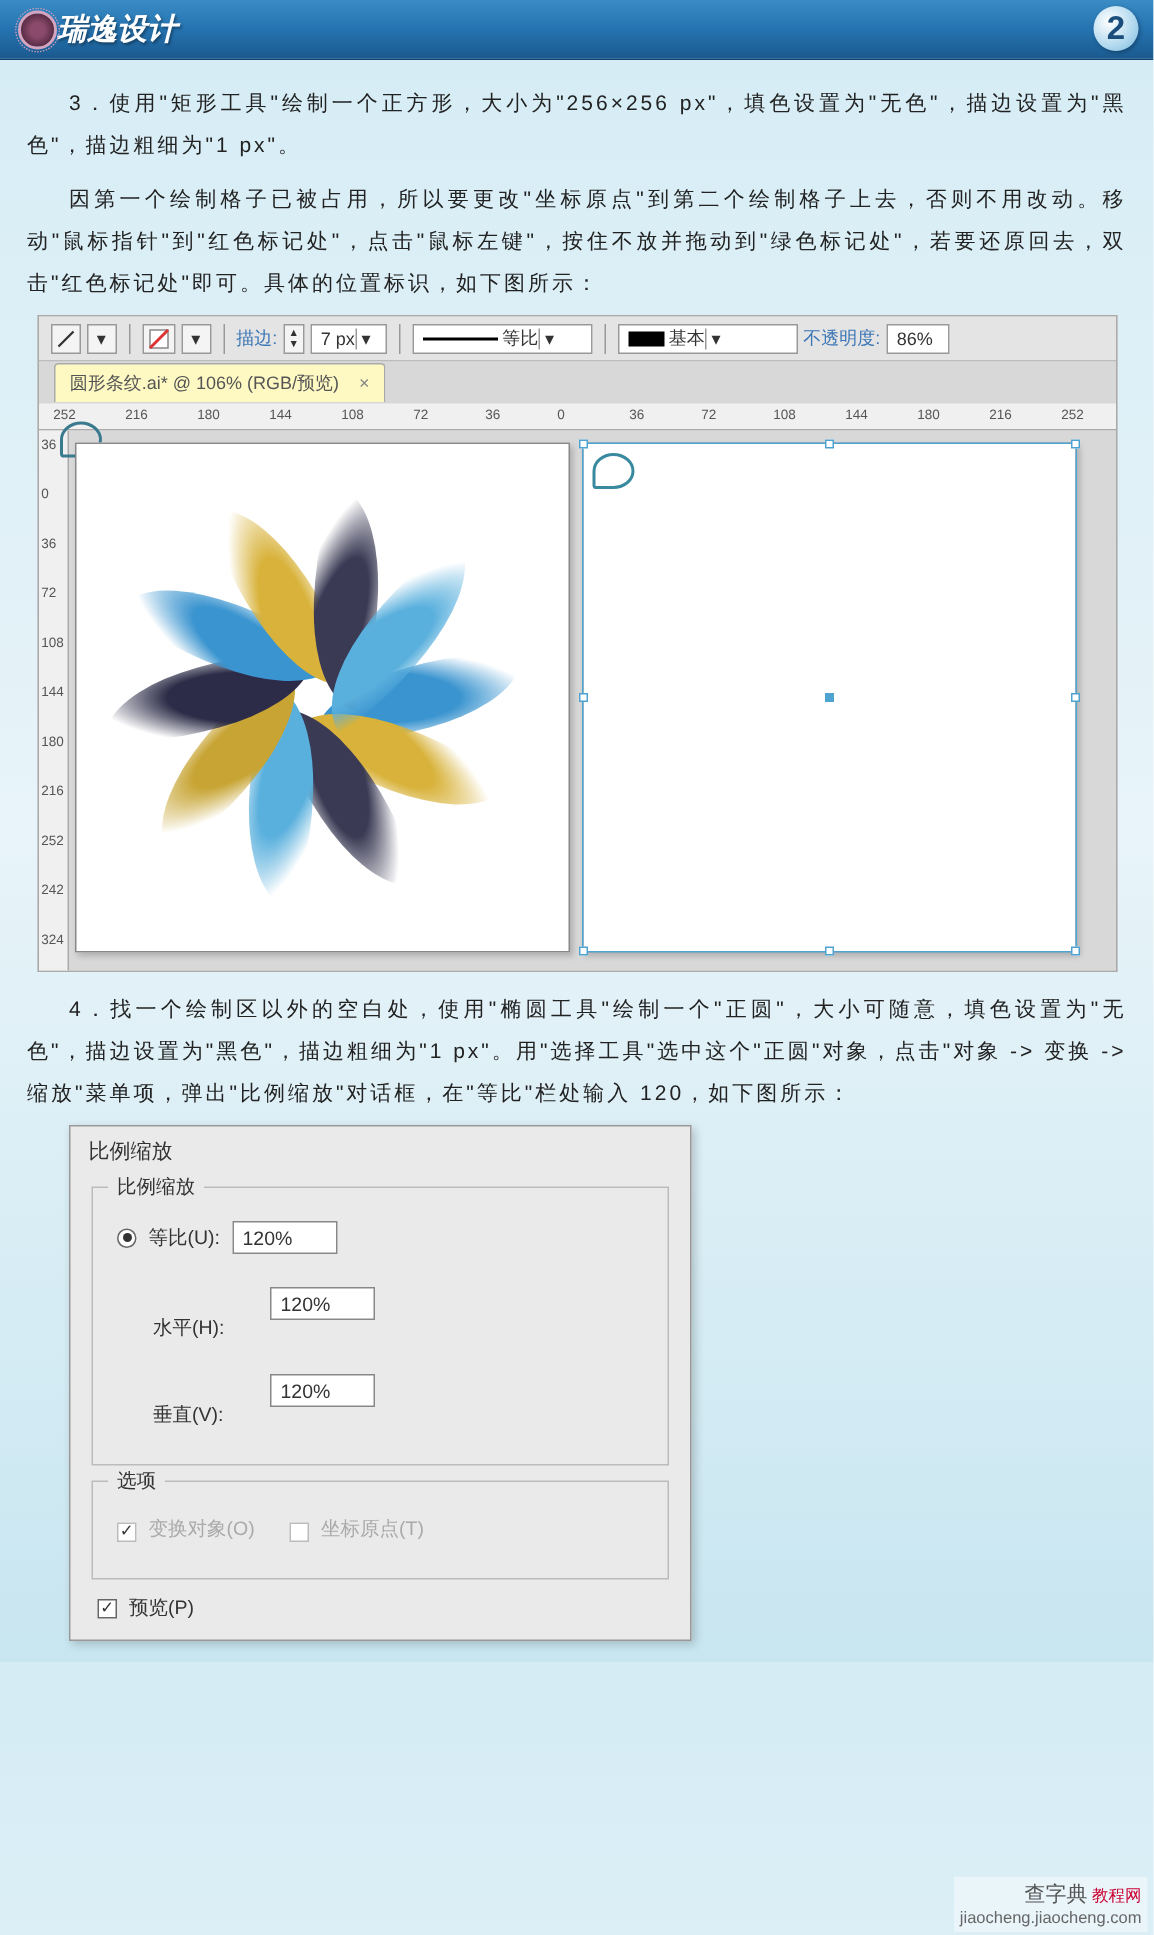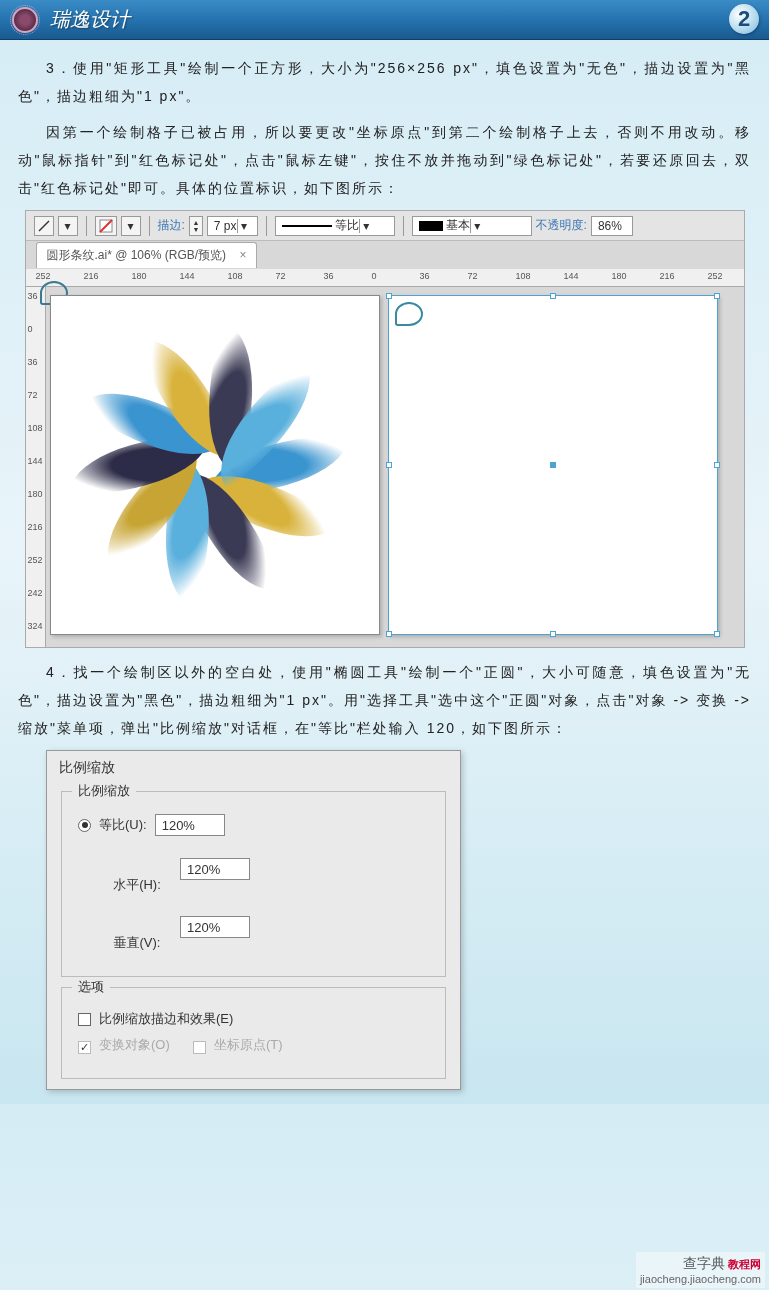--- a/index.html
+++ b/index.html
@@ -23,22 +23,22 @@
     width: 26px; height: 26px; border-radius: 50%;
     background: radial-gradient(circle, #8b4a6b 30%, #5a2d47 70%);
     border: 2px solid #d4a5c0;
     position: relative;
   }
   .logo::before {
     content: ""; position: absolute; inset: -4px;
     border-radius: 50%; border: 1px dotted #c89bb8;
   }
   .brand {
-    color: #fff; font-size: 20px; margin-left: 12px;
-    font-style: italic; font-weight: normal;
+    color: #fff; font-size: 20px; 
+    font-style: italic; font-weight: bold;
     text-shadow: 1px 1px 2px rgba(0,0,0,0.4);
     font-family: "STKaiti", KaiTi, cursive;
   }
   .page-num {
     position: absolute; right: 10px; top: 4px;
     width: 30px; height: 30px; border-radius: 50%;
     background: radial-gradient(circle at 35% 35%, #fff, #b0d8ee 60%, #7ab8dd);
     font-size: 22px; font-weight: bold; color: #1a4d7a;
     display: flex; align-items: center; justify-content: center;
     box-shadow: 1px 1px 3px rgba(0,0,0,0.3);
@@ -70,21 +70,21 @@
   .tb-label { color: #3a76b5; }
   .tb-field { background: #fff; border: 1px solid #999; height: 20px; padding: 0 6px; display: inline-flex; align-items: center; min-width: 42px; }
   .tb-drop { width: 14px; border-left: 1px solid #999; display:flex; align-items:center; justify-content:center;}
   .solid-line { width: 50px; height: 0; border-top: 2px solid #000; }
   .solid-rect { width: 24px; height: 10px; background: #000; }
   .ai-tab {
     height: 28px; background: #d8d8d8; display: flex; align-items: center;
     padding-left: 10px; font-size: 12px; color: #555;
   }
   .tab-chip {
-    background: #ffffff; border: 1px solid #aaa; border-bottom: none;
+    background: #fef9c3; border: 1px solid #aaa; border-bottom: none;
     padding: 4px 10px; border-radius: 3px 3px 0 0;
   }
   .tab-close { margin-left: 10px; color: #888; }
   .ai-ruler-h {
     height: 18px; background: #f0f0f0; border-bottom: 1px solid #aaa;
     position: relative; font-size: 9px; color: #555; overflow: hidden;
   }
   .ai-ruler-h span { position: absolute; top: 2px; }
   .ai-canvas-wrap { display: flex; height: 360px; }
   .ai-ruler-v {
@@ -143,37 +143,37 @@
   .checkbox {
     width: 13px; height: 13px; border: 1px solid #666; background: #fff;
     display: inline-flex; align-items: center; justify-content: center;
   }
   .checkbox.checked::after { content:"✓"; font-size:11px; line-height:1; color:#333; }
   .checkbox.disabled { border-color:#bbb; }
   .num-field {
     width: 70px; height: 22px; background: #fff; border: 1px solid #888;
     padding: 0 6px; display: inline-flex; align-items: center;
   }
-  .label-sub { margin-left: 24px; width: 70px; text-align: center; margin-top: 32px; }
+  .label-sub { margin-left: 24px; width: 70px; text-align: left; margin-top: 32px; }
   .disabled-text { color: #aaa; align-items: flex-end; }
   .dlg-buttons {
     display: flex; gap: 14px; padding: 12px 14px 16px;
   }
   .btn {
     flex: none; width: 110px; height: 28px;
     background: linear-gradient(#fdfdfd,#e3e3e3);
     border: 1px solid #888; display:flex; align-items:center; justify-content:center;
   }
   .watermark {
     position: fixed; right: 4px; bottom: 2px; font-size: 11px; color: #666;
     text-align: right; line-height: 1.3;
     background: rgba(255,255,255,0.4); padding: 2px 4px;
   }
   .watermark .zh { font-size: 14px; color: #555; }
-  .watermark .red { color: #c03; font-weight: bold; }
+  .watermark .red { color: #c03; font-weight: normal; }
 </style>
 </head>
 <body>
 
 <div class="header">
   <div class="logo"></div>
   <div class="brand">瑞逸设计</div>
   <div class="page-num">2</div>
 </div>
 
@@ -310,33 +310,33 @@
         <span class="num-field">120%</span>
       </div>
       <div class="row">
         <span class="label-sub">垂直(V):</span>
         <span class="num-field">120%</span>
       </div>
     </div>
 
     <div class="fieldset">
       <span class="legend">选项</span>
-      <div class="row">
-        <span class="checkbox"></span>
-        <span>比例缩放描边和效果(E)</span>
-      </div>
       <div class="row disabled-text">
         <span class="checkbox checked disabled"></span>
         <span>变换对象(O)</span>
         &nbsp;&nbsp;
         <span class="checkbox disabled"></span>
         <span>坐标原点(T)</span>
       </div>
     </div>
 
+    <div class="row" style="padding:0 18px 4px">
+      <span class="checkbox checked"></span>
+      <span>预览(P)</span>
+    </div>
 
   </div>
 
 </div>
 
 <div class="watermark">
   <span class="zh">查字典</span> <span class="red">教程网</span><br>
   <span>jiaocheng.jiaocheng.com</span>
 </div>
 

